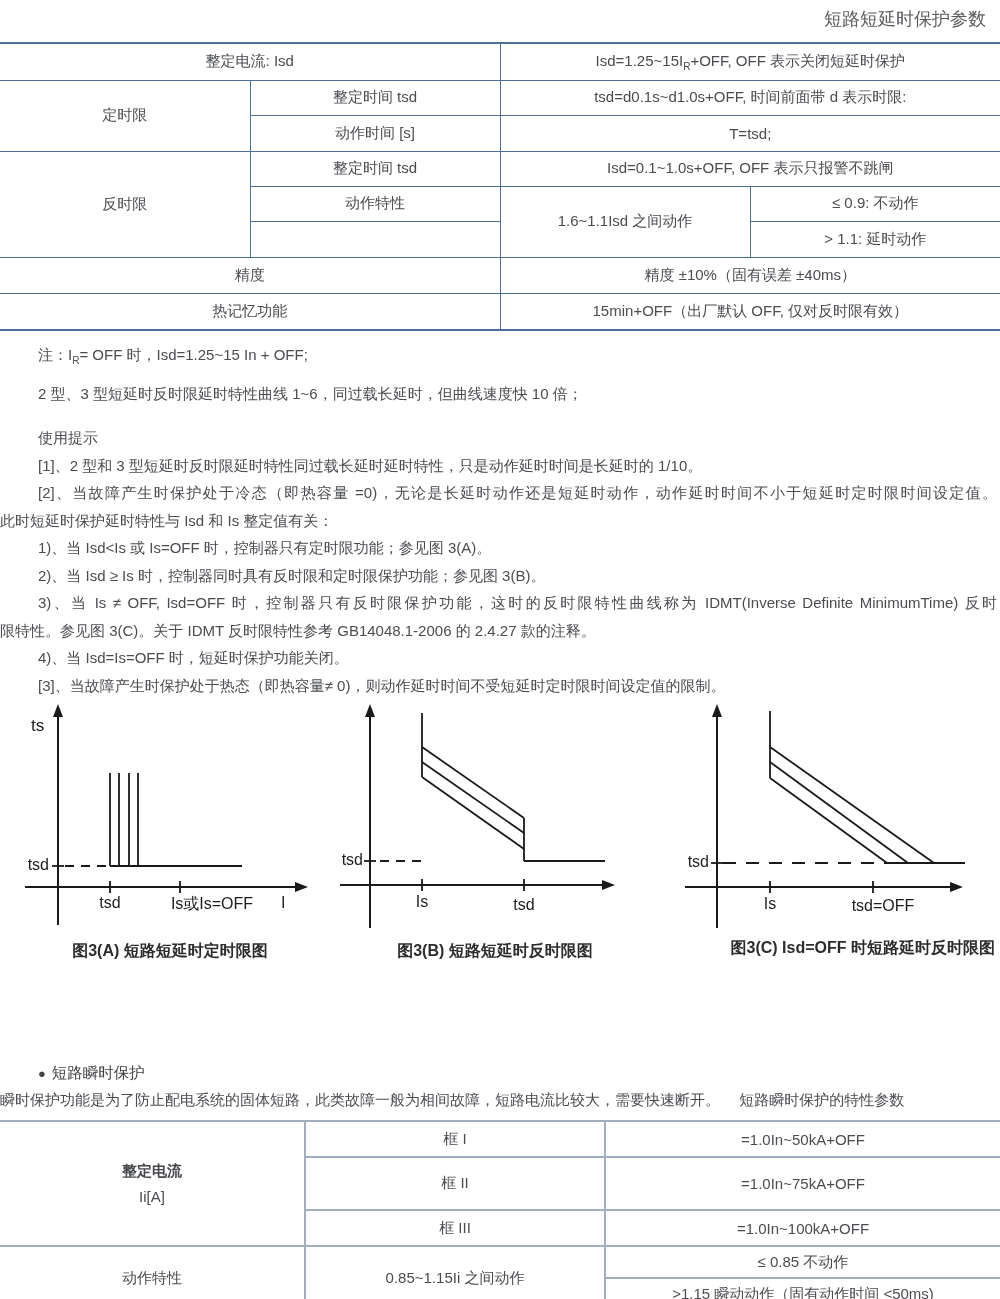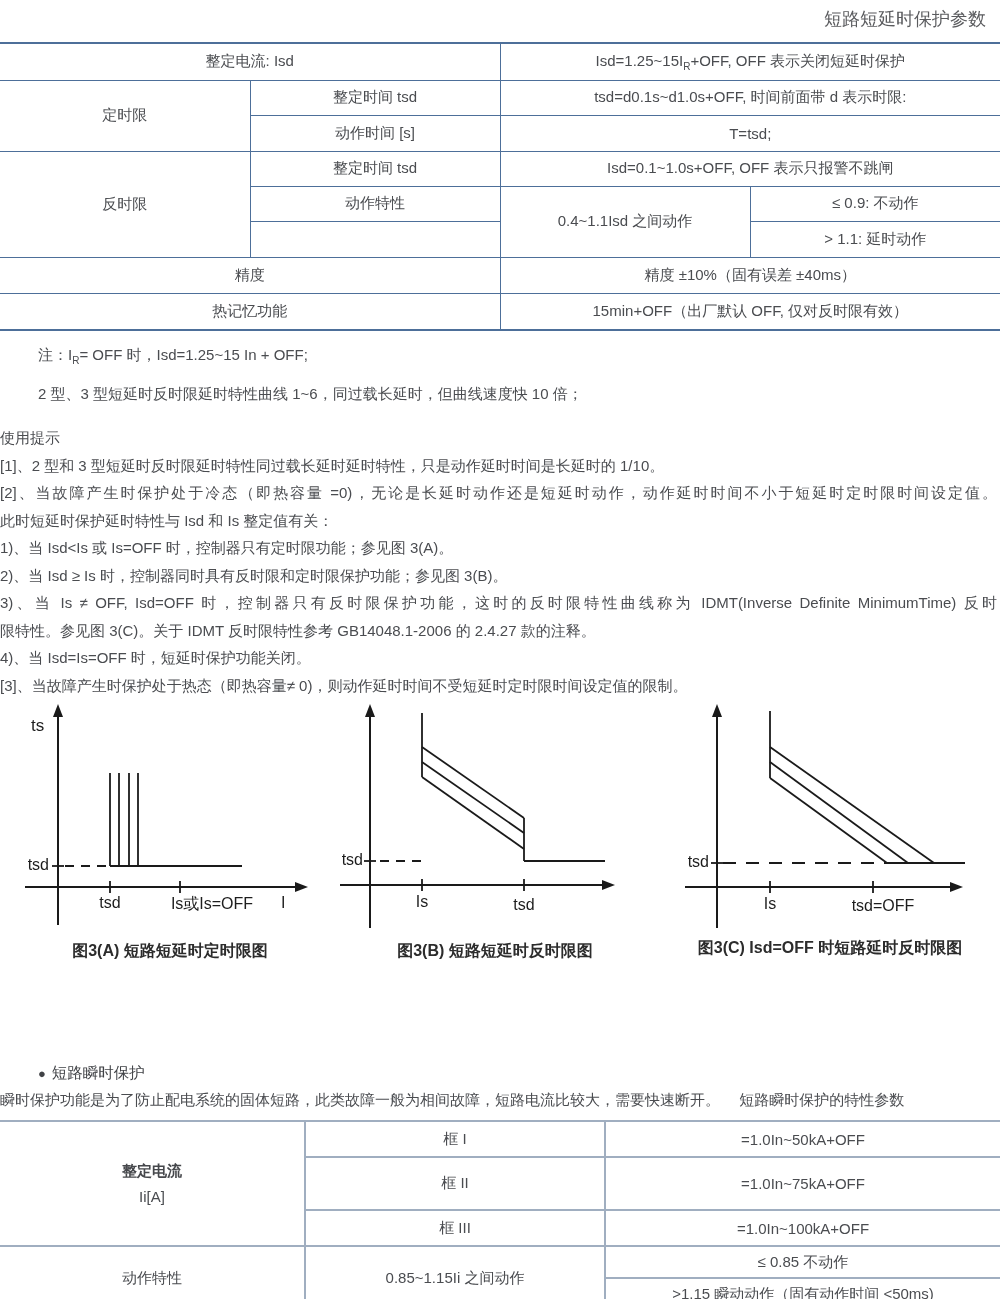--- a/index.html
+++ b/index.html
@@ -13,21 +13,21 @@
   table.t1 td{border:1.5px solid #4d6f99;text-align:center;vertical-align:middle;padding:0 0;}
   table.t1 td:first-child{border-left:0;}
   table.t1 td:last-child{border-right:0;}
   table.t1 tr.r1 td{font-weight:500;}
 
   
   .notes{position:absolute;left:38px;top:338px;font-size:15px;line-height:33px;color:#4a4c50;}
   sub{font-size:10px;}
 
   .usage{position:absolute;left:0;top:424px;width:1000px;font-size:15px;line-height:27.5px;color:#4a4c50;}
-  .usage .ind{}
+  .usage .ind{padding-left:38px;}
   .usage .stretch{text-align:justify;text-align-last:justify;padding-right:3px;}
 
   
   .figs{position:absolute;top:700px;left:0;width:1000px;height:285px;}
   .fig{position:absolute;top:0;}
   .fig svg{display:block;}
   .lbl{position:absolute;font-size:16px;color:#1d1d1d;white-space:nowrap;}
   .lbl.c{text-align:center;}
   .lbl.r{text-align:right;}
   .cap{position:absolute;left:0;right:0;text-align:center;font-size:16px;font-weight:bold;color:#2c2c2c;white-space:nowrap;}
@@ -74,21 +74,21 @@
       <td>动作时间 [s]</td>
       <td colspan="2">T=tsd;</td>
     </tr>
     <tr style="height:35px;">
       <td rowspan="3">反时限</td>
       <td>整定时间 tsd</td>
       <td colspan="2">Isd=0.1~1.0s+OFF, OFF 表示只报警不跳闸</td>
     </tr>
     <tr style="height:35px;">
       <td>动作特性</td>
-      <td rowspan="2">0.4~1.1Isd 之间动作</td>
+      <td rowspan="2">1.6~1.1Isd 之间动作</td>
       <td>≤ 0.9: 不动作</td>
     </tr>
     <tr style="height:36px;">
       <td></td>
       <td>&gt; 1.1: 延时动作</td>
     </tr>
     <tr style="height:36px;">
       <td colspan="2">精度</td>
       <td colspan="2">精度 ±10%（固有误差 ±40ms）</td>
     </tr>
@@ -190,21 +190,21 @@
           <line x1="105" y1="11" x2="105" y2="78"></line>
           <line x1="105" y1="47" x2="269" y2="163"></line>
           <line x1="105" y1="62" x2="243" y2="163"></line>
           <line x1="105" y1="78" x2="222" y2="163"></line>
           <line x1="219" y1="163" x2="300" y2="163"></line>
         </g>
       </svg>
       <span class="lbl r" style="left:10px;width:34px;top:153px;">tsd</span>
       <span class="lbl c" style="left:85px;width:40px;top:195px;">Is</span>
       <span class="lbl c" style="left:158px;width:120px;top:197px;">tsd=OFF</span>
-      <div class="cap" style="top:238px;">图3(C)  Isd=OFF 时短路延时反时限图</div>
+      <div class="cap" style="top:238px;text-align:right;">图3(C)  Isd=OFF 时短路延时反时限图</div>
     </div>
   </div>
 
   <div class="sec2-head">
     <span class="bullet">●</span><span>短路瞬时保护</span>
   </div>
   <div class="sec2-intro">瞬时保护功能是为了防止配电系统的固体短路，此类故障一般为相间故障，短路电流比较大，需要快速断开。　 短路瞬时保护的特性参数</div>
 
   <table class="t2">
     <colgroup>

